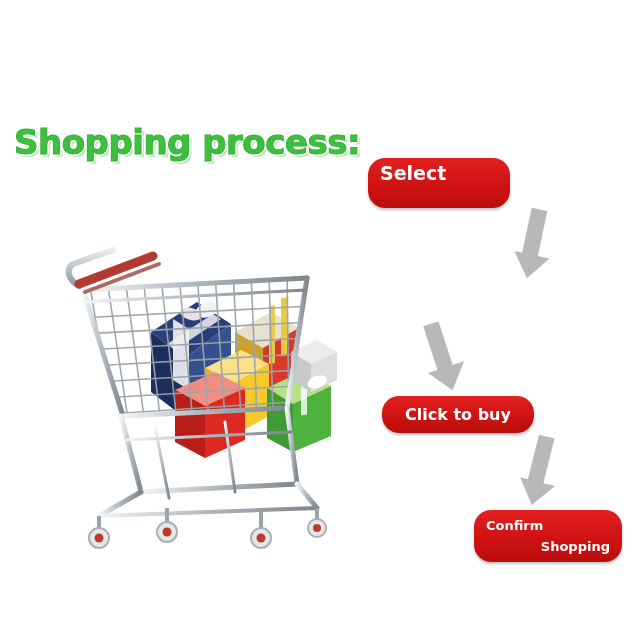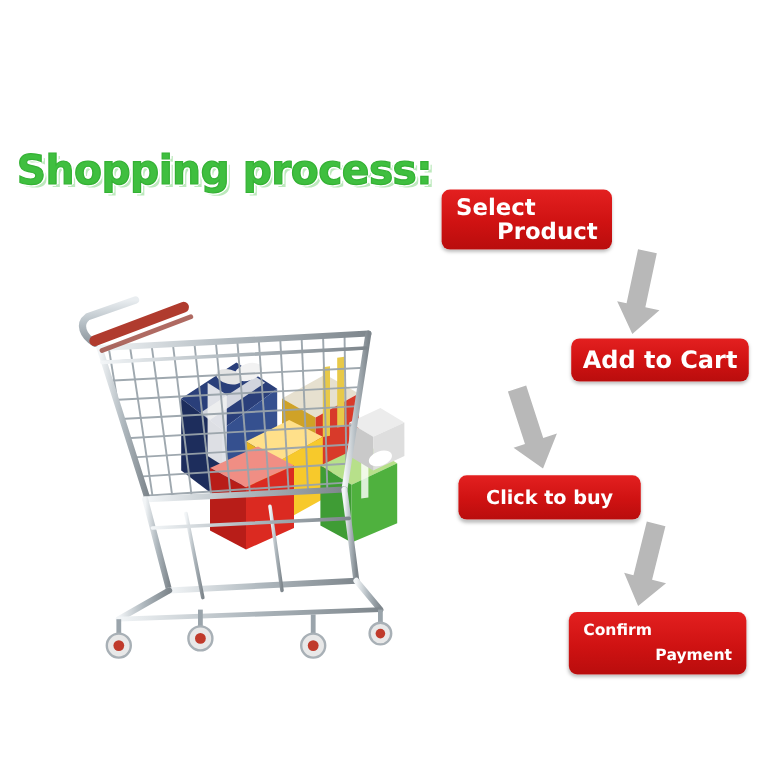--- a/index.html
+++ b/index.html
@@ -45,21 +45,21 @@
     top: 240px;
     width: 300px;
     height: 330px;
   }
   #cart-illustration svg { display: block; }
 
   
   .flow-btn {
     position: absolute;
     background: linear-gradient(180deg, #e32020 0%, #cf1212 55%, #b90d0d 100%);
-    border-radius: 7px;
+    border-radius: 17px;
     color: #ffffff;
     font-family: "DejaVu Sans", sans-serif;
     font-weight: bold;
     box-shadow: 0 2px 3px rgba(0,0,0,0.25);
     box-sizing: border-box;
     overflow: hidden;
   }
   .flow-btn .line {
     display: block;
     white-space: nowrap;
@@ -248,47 +248,43 @@
           <path d="M262,268 L262,280" stroke="#9aa4ab" stroke-width="4"></path>
           <circle cx="262" cy="288" r="9" fill="#e8e8e8" stroke="#a8b0b6" stroke-width="2"></circle>
           <circle cx="262" cy="288" r="4" fill="#c03a2b"></circle>
         </g>
       </g>
     </svg>
   </div>
 
   <div class="flow-btn two-line" id="btn-select-product">
     <span class="line line1">Select</span>
-    <span class="line line2">Product</span>
   </div>
 
   <div class="arrow" id="arrow-1">
     <svg width="50" height="80" viewBox="0 0 50 80" xmlns="http://www.w3.org/2000/svg">
       <path d="M10,4 L26,4 L26,50 L38,50 L20,74 L2,50 L10,50 Z" fill="#b8b8b8" transform="rotate(12 20 40)"></path>
     </svg>
   </div>
 
-  <div class="flow-btn one-line" id="btn-add-cart">
-    <span class="line">Add to Cart</span>
-  </div>
 
   <div class="arrow" id="arrow-2">
     <svg width="60" height="80" viewBox="0 0 60 80" xmlns="http://www.w3.org/2000/svg">
       <path d="M22,4 L38,4 L38,50 L50,50 L30,74 L12,50 L22,50 Z" fill="#b8b8b8" transform="rotate(-18 30 40)"></path>
     </svg>
   </div>
 
   <div class="flow-btn one-line" id="btn-click-buy">
     <span class="line">Click to buy</span>
   </div>
 
   <div class="arrow" id="arrow-3">
     <svg width="50" height="80" viewBox="0 0 50 80" xmlns="http://www.w3.org/2000/svg">
       <path d="M10,4 L26,4 L26,50 L38,50 L20,74 L2,50 L10,50 Z" fill="#b8b8b8" transform="rotate(14 20 40)"></path>
     </svg>
   </div>
 
   <div class="flow-btn two-line" id="btn-confirm-payment">
     <span class="line line1">Confirm</span>
-    <span class="line line2">Payment</span>
+    <span class="line line2">Shopping</span>
   </div>
 
 </div>
 
 </body></html>

